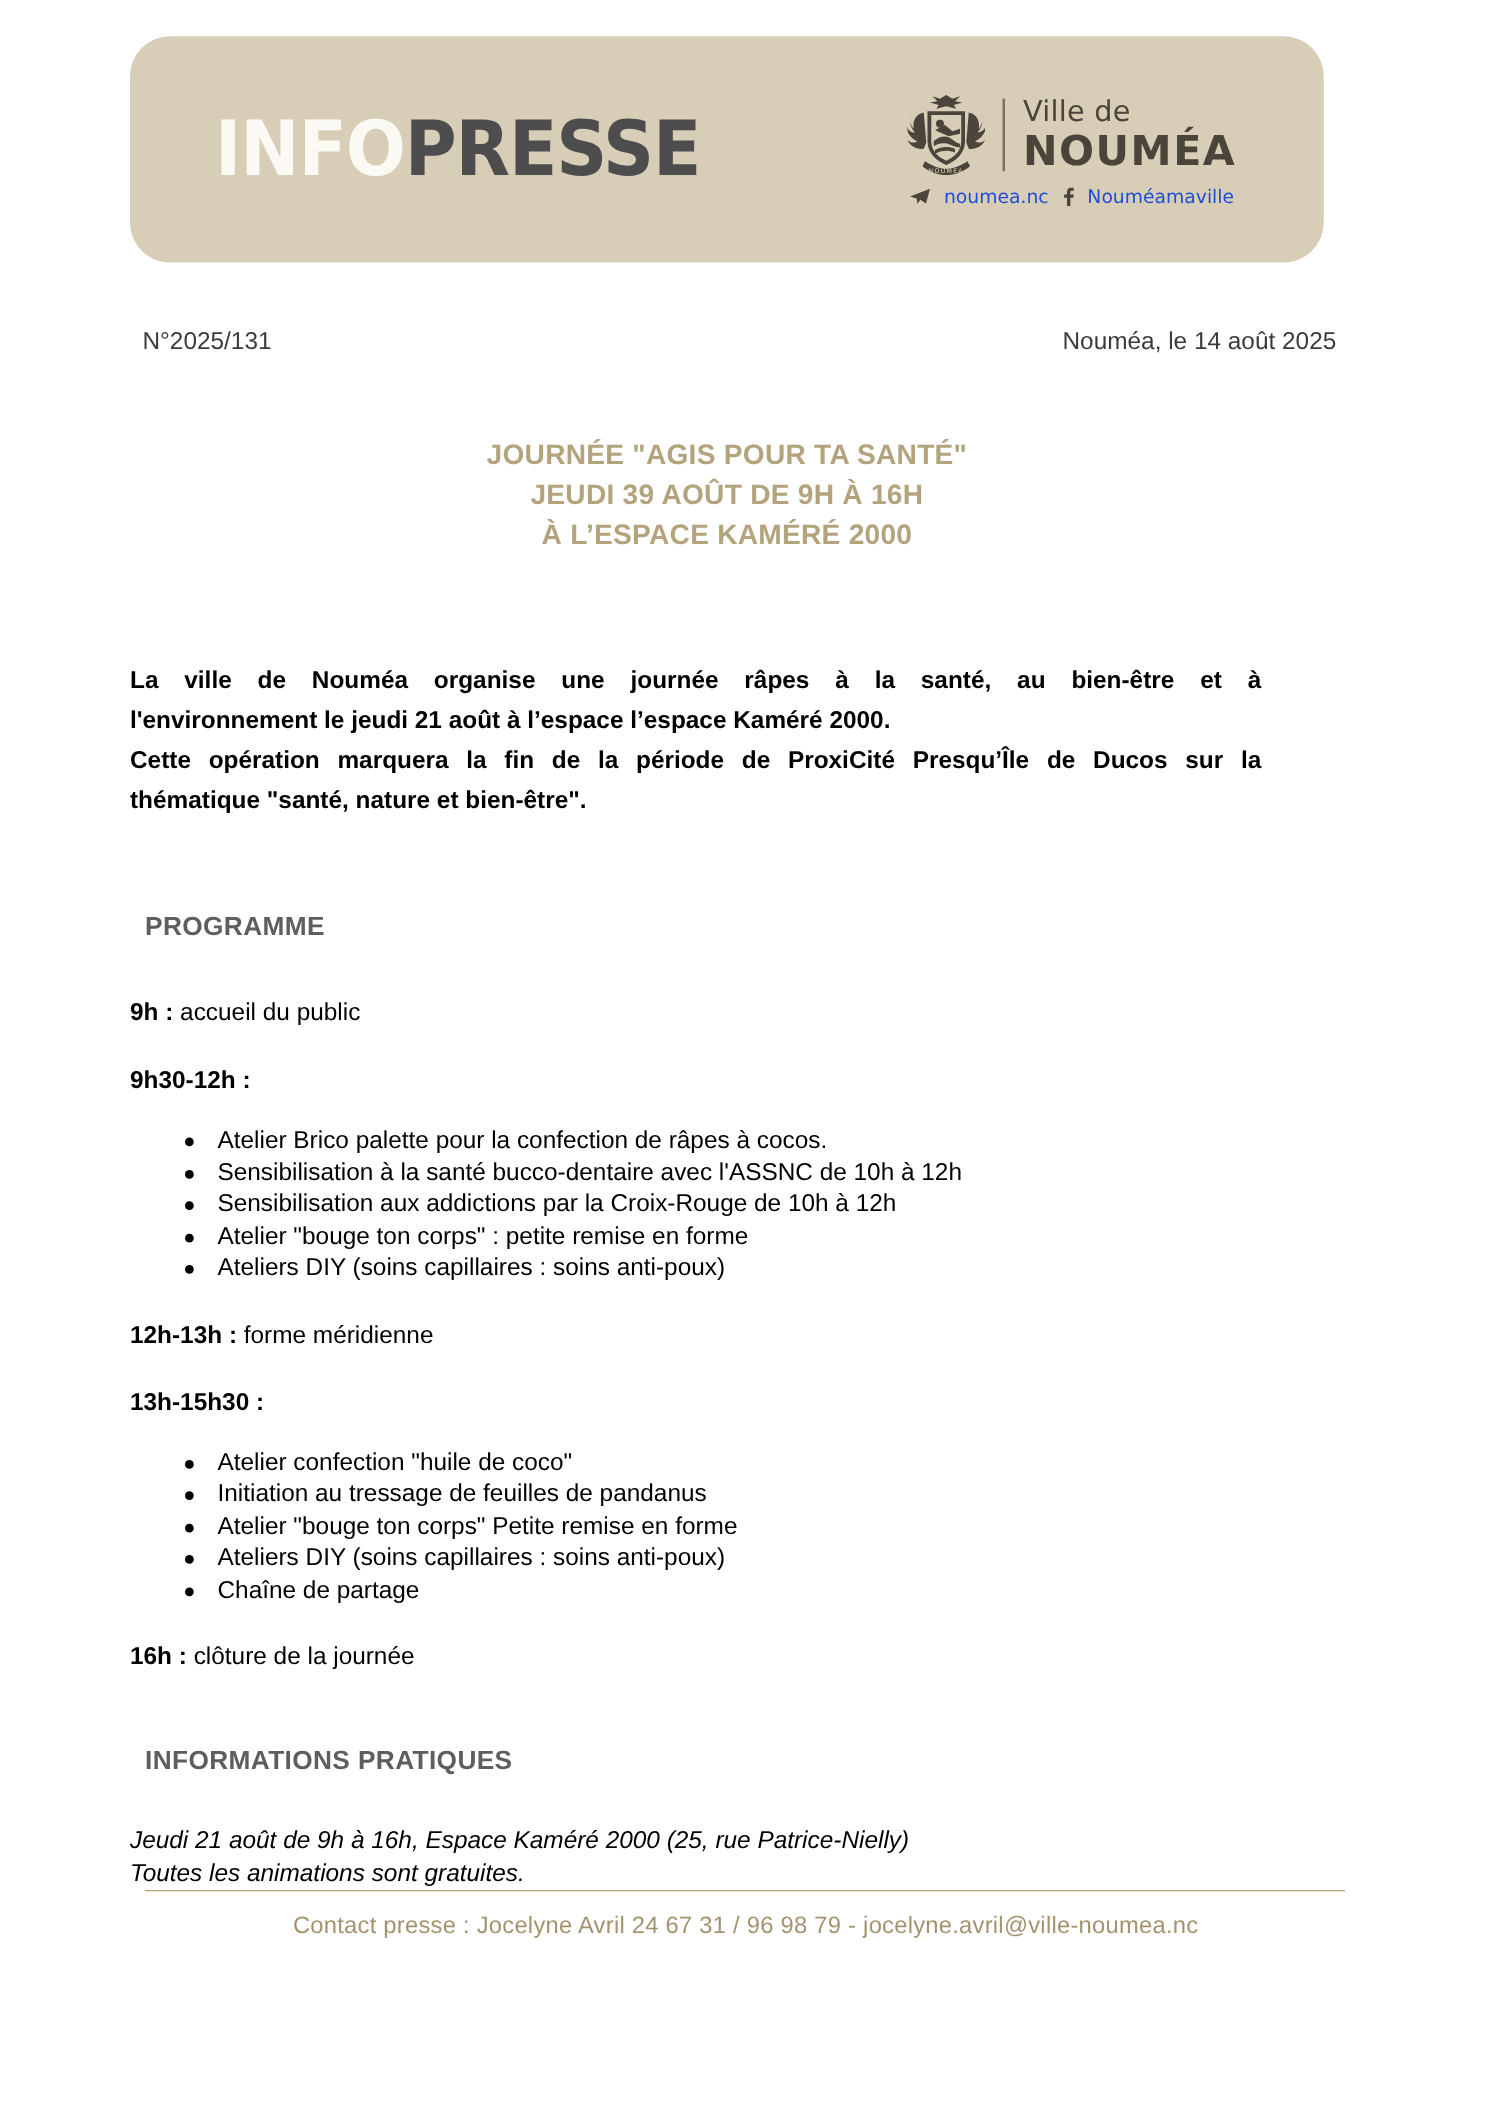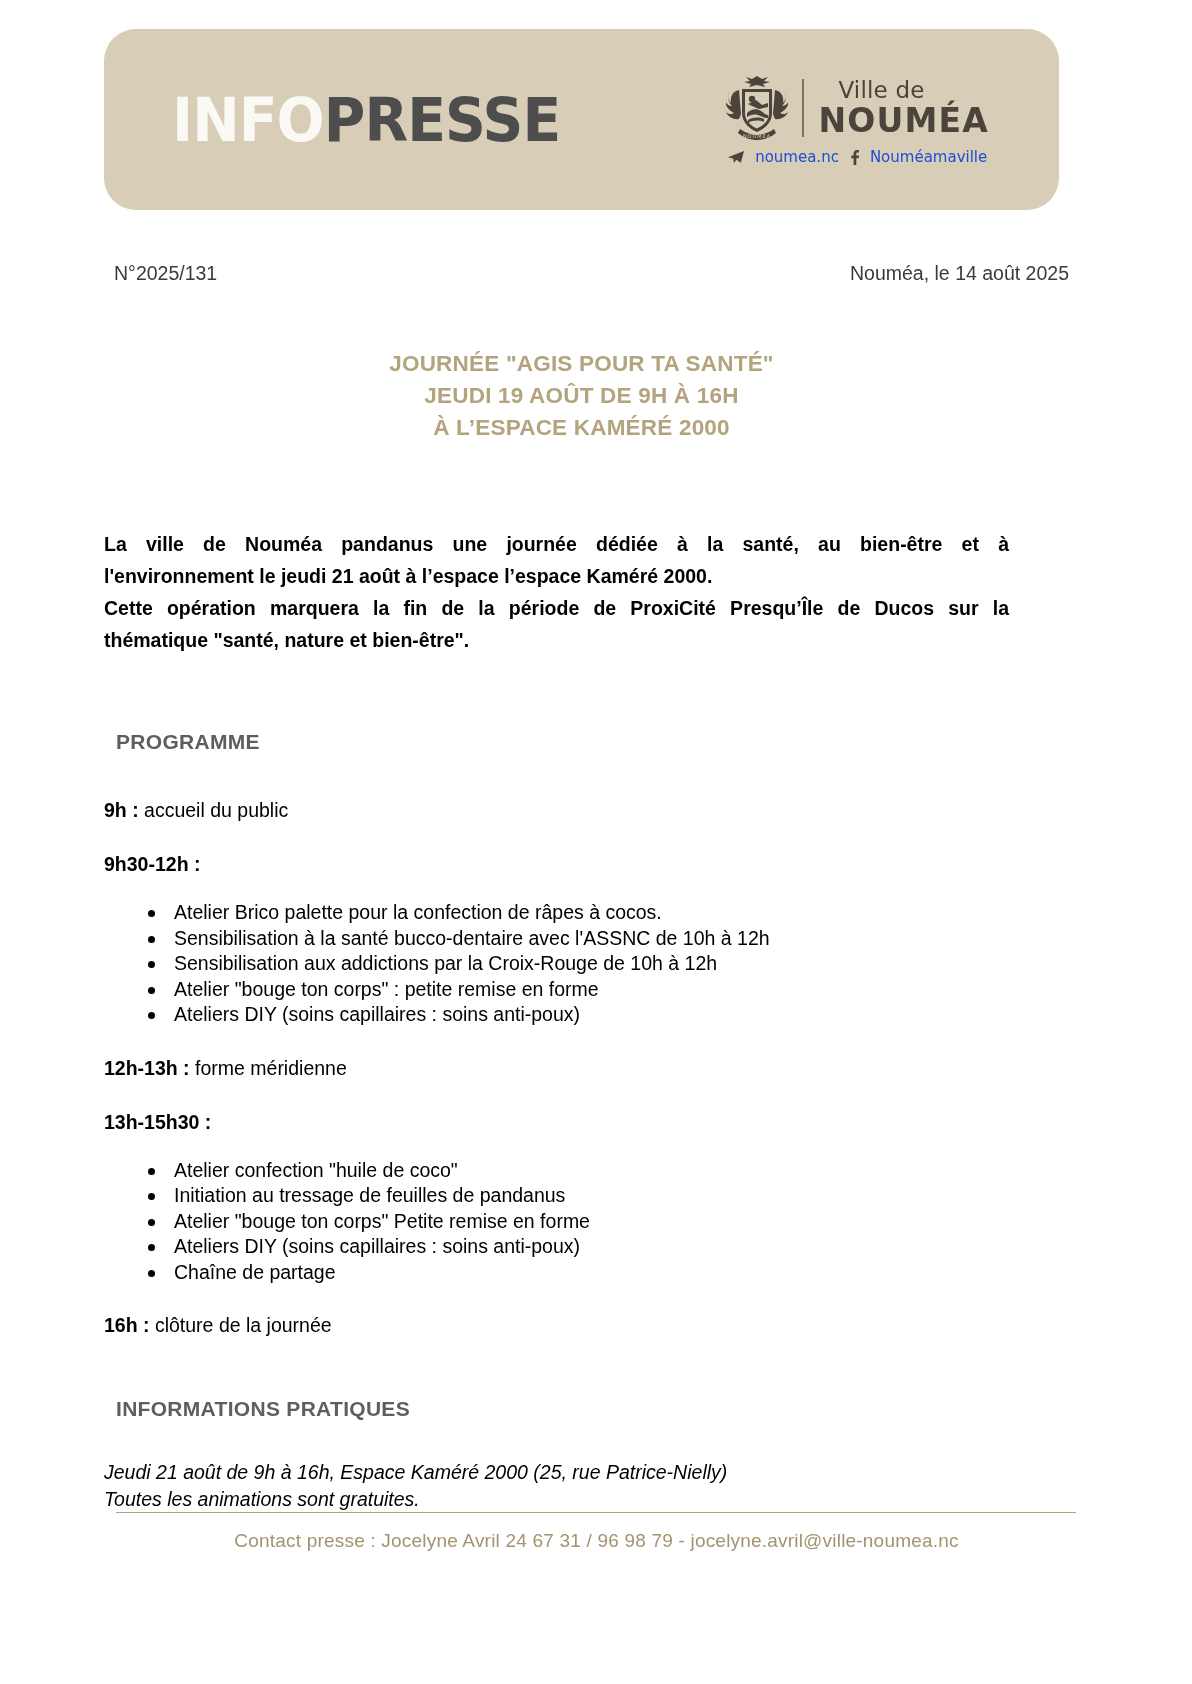--- a/index.html
+++ b/index.html
@@ -78,21 +78,20 @@
     display: flex;
     flex-direction: column;
     line-height: 1;
     color: #4a443b;
   }
   .brand-text .ville {
     font-family: "DejaVu Sans", sans-serif;
     font-size: 23px;
     font-weight: 400;
     letter-spacing: .2px;
-    margin-left: 20px;
   }
   .brand-text .noumea {
     font-family: "DejaVu Sans", sans-serif;
     font-size: 33px;
     font-weight: 900;
     letter-spacing: 1.2px;
     margin-top: 2px;
   }
   .brand-social {
     display: flex;
@@ -297,28 +296,28 @@
     </div>
   </div>
 
   <div class="meta-row">
     <span>N°2025/131</span>
     <span>Nouméa, le 14 août 2025</span>
   </div>
 
   <div class="title-block">
     <div>JOURNÉE "AGIS POUR TA SANTÉ"</div>
-    <div>JEUDI 19 AOÛT DE 9H À 16H</div>
+    <div>JEUDI 39 AOÛT DE 9H À 16H</div>
     <div>À L’ESPACE KAMÉRÉ 2000</div>
   </div>
 
   <div class="content">
 
     <p class="lead">
-      <span class="lead-line-just" style="display:block">La ville de Nouméa pandanus une journée dédiée à la santé, au bien-être et à</span>
+      <span class="lead-line-just" style="display:block">La ville de Nouméa organise une journée râpes à la santé, au bien-être et à</span>
       <span style="display:block">l'environnement le jeudi 21 août à l’espace l’espace Kaméré 2000.</span>
       <span class="lead-line-just" style="display:block">Cette opération marquera la fin de la période de ProxiCité Presqu’Île de Ducos sur la</span>
       <span style="display:block">thématique "santé, nature et bien-être".</span>
     </p>
 
     <div class="spacer-62"></div>
 
     <h2 class="section">PROGRAMME</h2>
 
     <div class="spacer-30"></div>

